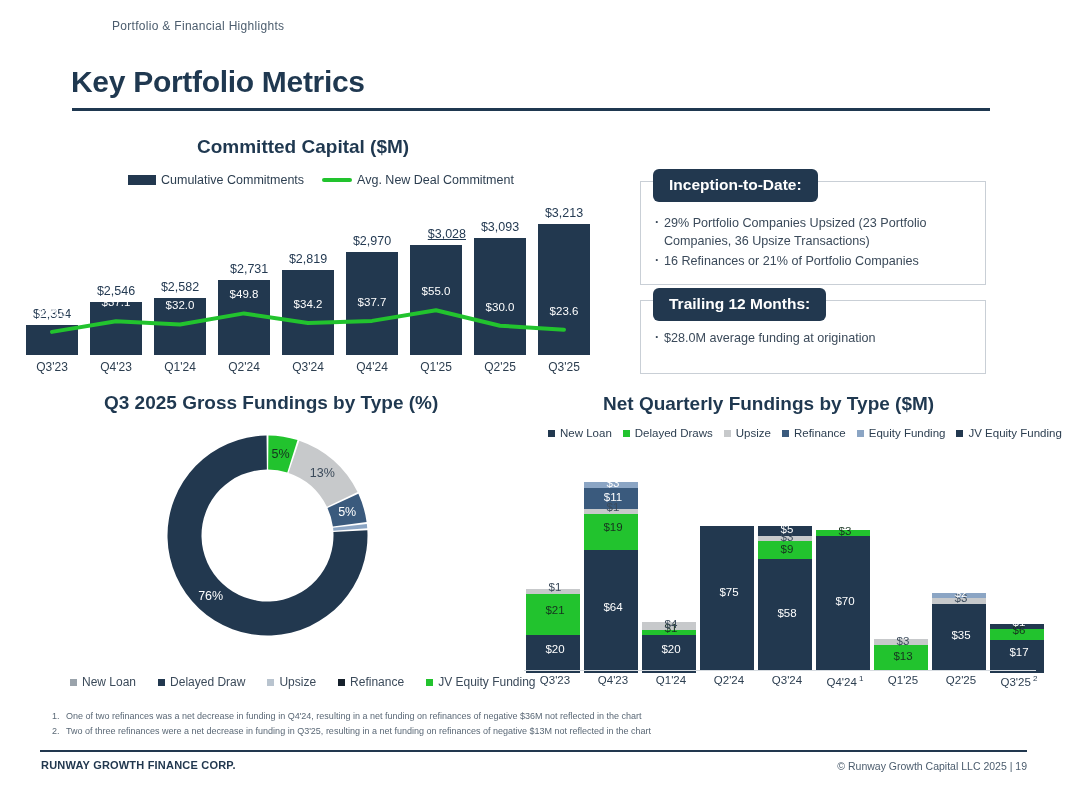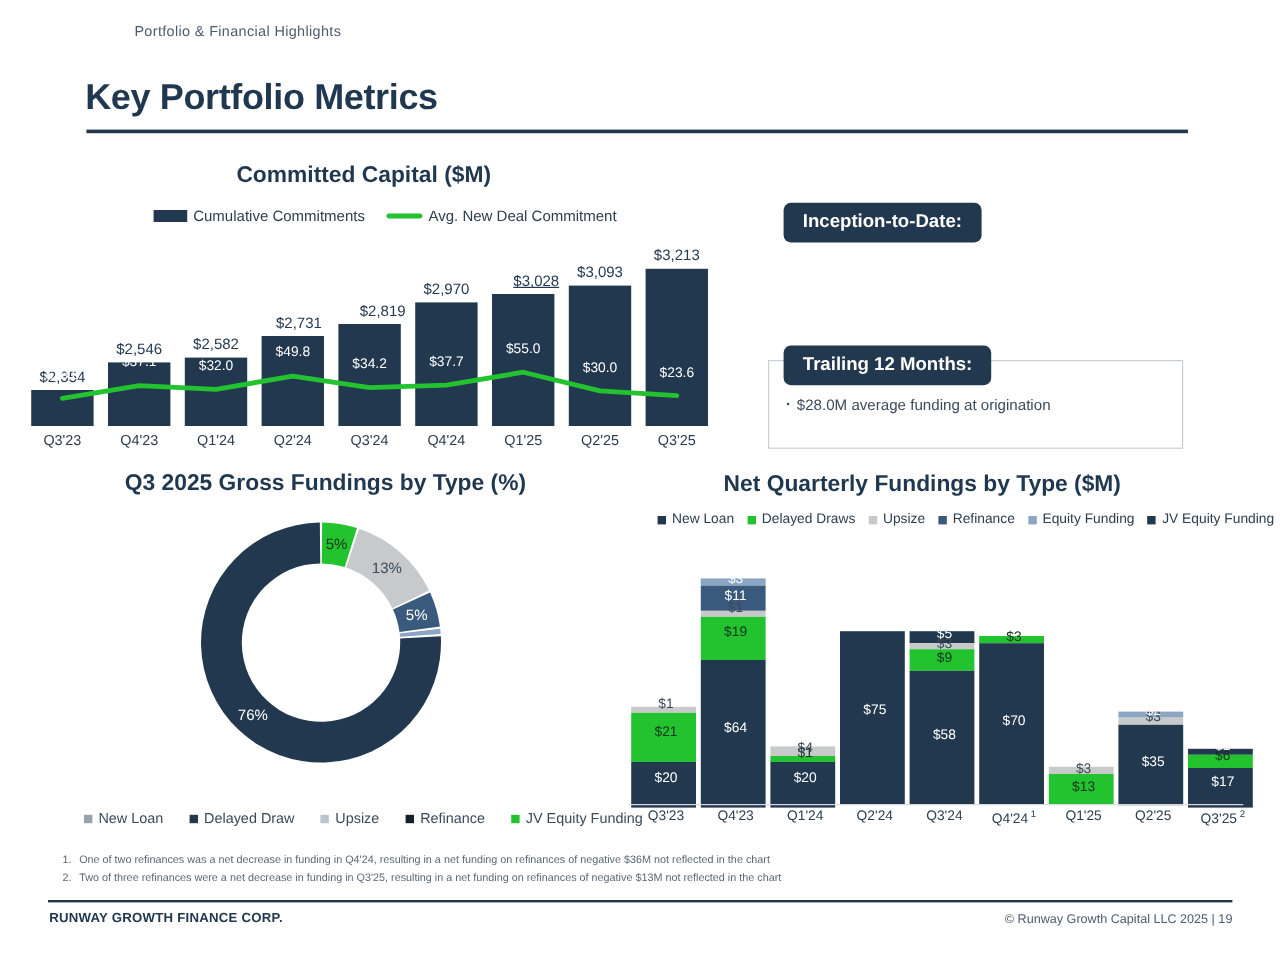--- a/index.html
+++ b/index.html
@@ -153,40 +153,46 @@
       <div class="cc-inlabel" style="left: 4px; width: 60px; top: 106.9px; position: absolute;">$20.0</div>
       <div class="cc-toplabel" style="left: 68px; top: 84.1981px; width: 60px; text-align: center;">$2,546</div>
       <div class="cc-bar" style="position: absolute; left: 72px; bottom: 0px; height: 52.8019px; background: rgb(34, 56, 79);"></div>
       <div class="cc-inlabel" style="left: 68px; width: 60px; top: 96.298px; position: absolute;">$37.1</div>
       <div class="cc-toplabel" style="left: 132px; top: 79.9528px; width: 60px; text-align: center;">$2,582</div>
       <div class="cc-bar" style="position: absolute; left: 136px; bottom: 0px; height: 57.0472px; background: rgb(34, 56, 79);"></div>
       <div class="cc-inlabel" style="left: 132px; width: 60px; top: 99.46px; position: absolute;">$32.0</div>
       <div class="cc-toplabel" style="left: 212px; top: 62.3821px; width: 60px; text-align: left;">$2,731</div>
       <div class="cc-bar" style="position: absolute; left: 200px; bottom: 0px; height: 74.6179px; background: rgb(34, 56, 79);"></div>
       <div class="cc-inlabel" style="left: 196px; width: 60px; top: 88.424px; position: absolute;">$49.8</div>
-      <div class="cc-toplabel" style="left: 260px; top: 52.0047px; width: 60px; text-align: right;">$2,819</div>
+      <div class="cc-toplabel" style="left: 260px; top: 52.0047px; width: 60px; text-align: center;">$2,819</div>
       <div class="cc-bar" style="position: absolute; left: 264px; bottom: 0px; height: 84.9953px; background: rgb(34, 56, 79);"></div>
       <div class="cc-inlabel" style="left: 260px; width: 60px; top: 98.096px; position: absolute;">$34.2</div>
       <div class="cc-toplabel" style="left: 324px; top: 34.1981px; width: 60px; text-align: center;">$2,970</div>
       <div class="cc-bar" style="position: absolute; left: 328px; bottom: 0px; height: 102.802px; background: rgb(34, 56, 79);"></div>
       <div class="cc-inlabel" style="left: 324px; width: 60px; top: 95.926px; position: absolute;">$37.7</div>
       <div class="cc-toplabel" style="left: 388px; top: 27.3585px; width: 60px; text-align: right; text-decoration: underline;">$3,028</div>
       <div class="cc-bar" style="position: absolute; left: 392px; bottom: 0px; height: 109.642px; background: rgb(34, 56, 79);"></div>
       <div class="cc-inlabel" style="left: 388px; width: 60px; top: 85.2px; position: absolute;">$55.0</div>
       <div class="cc-toplabel" style="left: 452px; top: 19.6934px; width: 60px; text-align: center;">$3,093</div>
       <div class="cc-bar" style="position: absolute; left: 456px; bottom: 0px; height: 117.307px; background: rgb(34, 56, 79);"></div>
       <div class="cc-inlabel" style="left: 452px; width: 60px; top: 100.7px; position: absolute;">$30.0</div>
       <div class="cc-toplabel" style="left: 516px; top: 5.54245px; width: 60px; text-align: center;">$3,213</div>
       <div class="cc-bar" style="position: absolute; left: 520px; bottom: 0px; height: 131.458px; background: rgb(34, 56, 79);"></div>
       <div class="cc-inlabel" style="left: 516px; width: 60px; top: 104.668px; position: absolute;">$23.6</div>
     </div>
   <svg id="cc-line" width="600" height="155">
       <path d="M34.0 131.9 L98.0 121.3 L162.0 124.5 L226.0 113.4 L290.0 123.1 L354.0 120.9 L418.0 110.2 L482.0 125.7 L546.0 129.7" fill="none" stroke="#22c32e" stroke-width="4" stroke-linejoin="round" stroke-linecap="round"></path>
     </svg>
 
+  <div class="callout" id="callout-itd">
+    <div class="callout-body">
+      <div class="callout-li">29% Portfolio Companies Upsized (23 Portfolio Companies, 36 Upsize Transactions)</div>
+      <div class="callout-li">16 Refinances or 21% of Portfolio Companies</div>
+    </div>
+  </div>
   <div class="callout-head" id="head-itd">Inception-to-Date:</div>
 
   <div class="callout" id="callout-t12">
     <div class="callout-body">
       <div class="callout-li">$28.0M average funding at origination</div>
     </div>
   </div>
   <div class="callout-head" id="head-t12">Trailing 12 Months:</div>
 
   <div class="chart-title" id="donut-title">Q3 2025 Gross Fundings by Type (%)</div>

